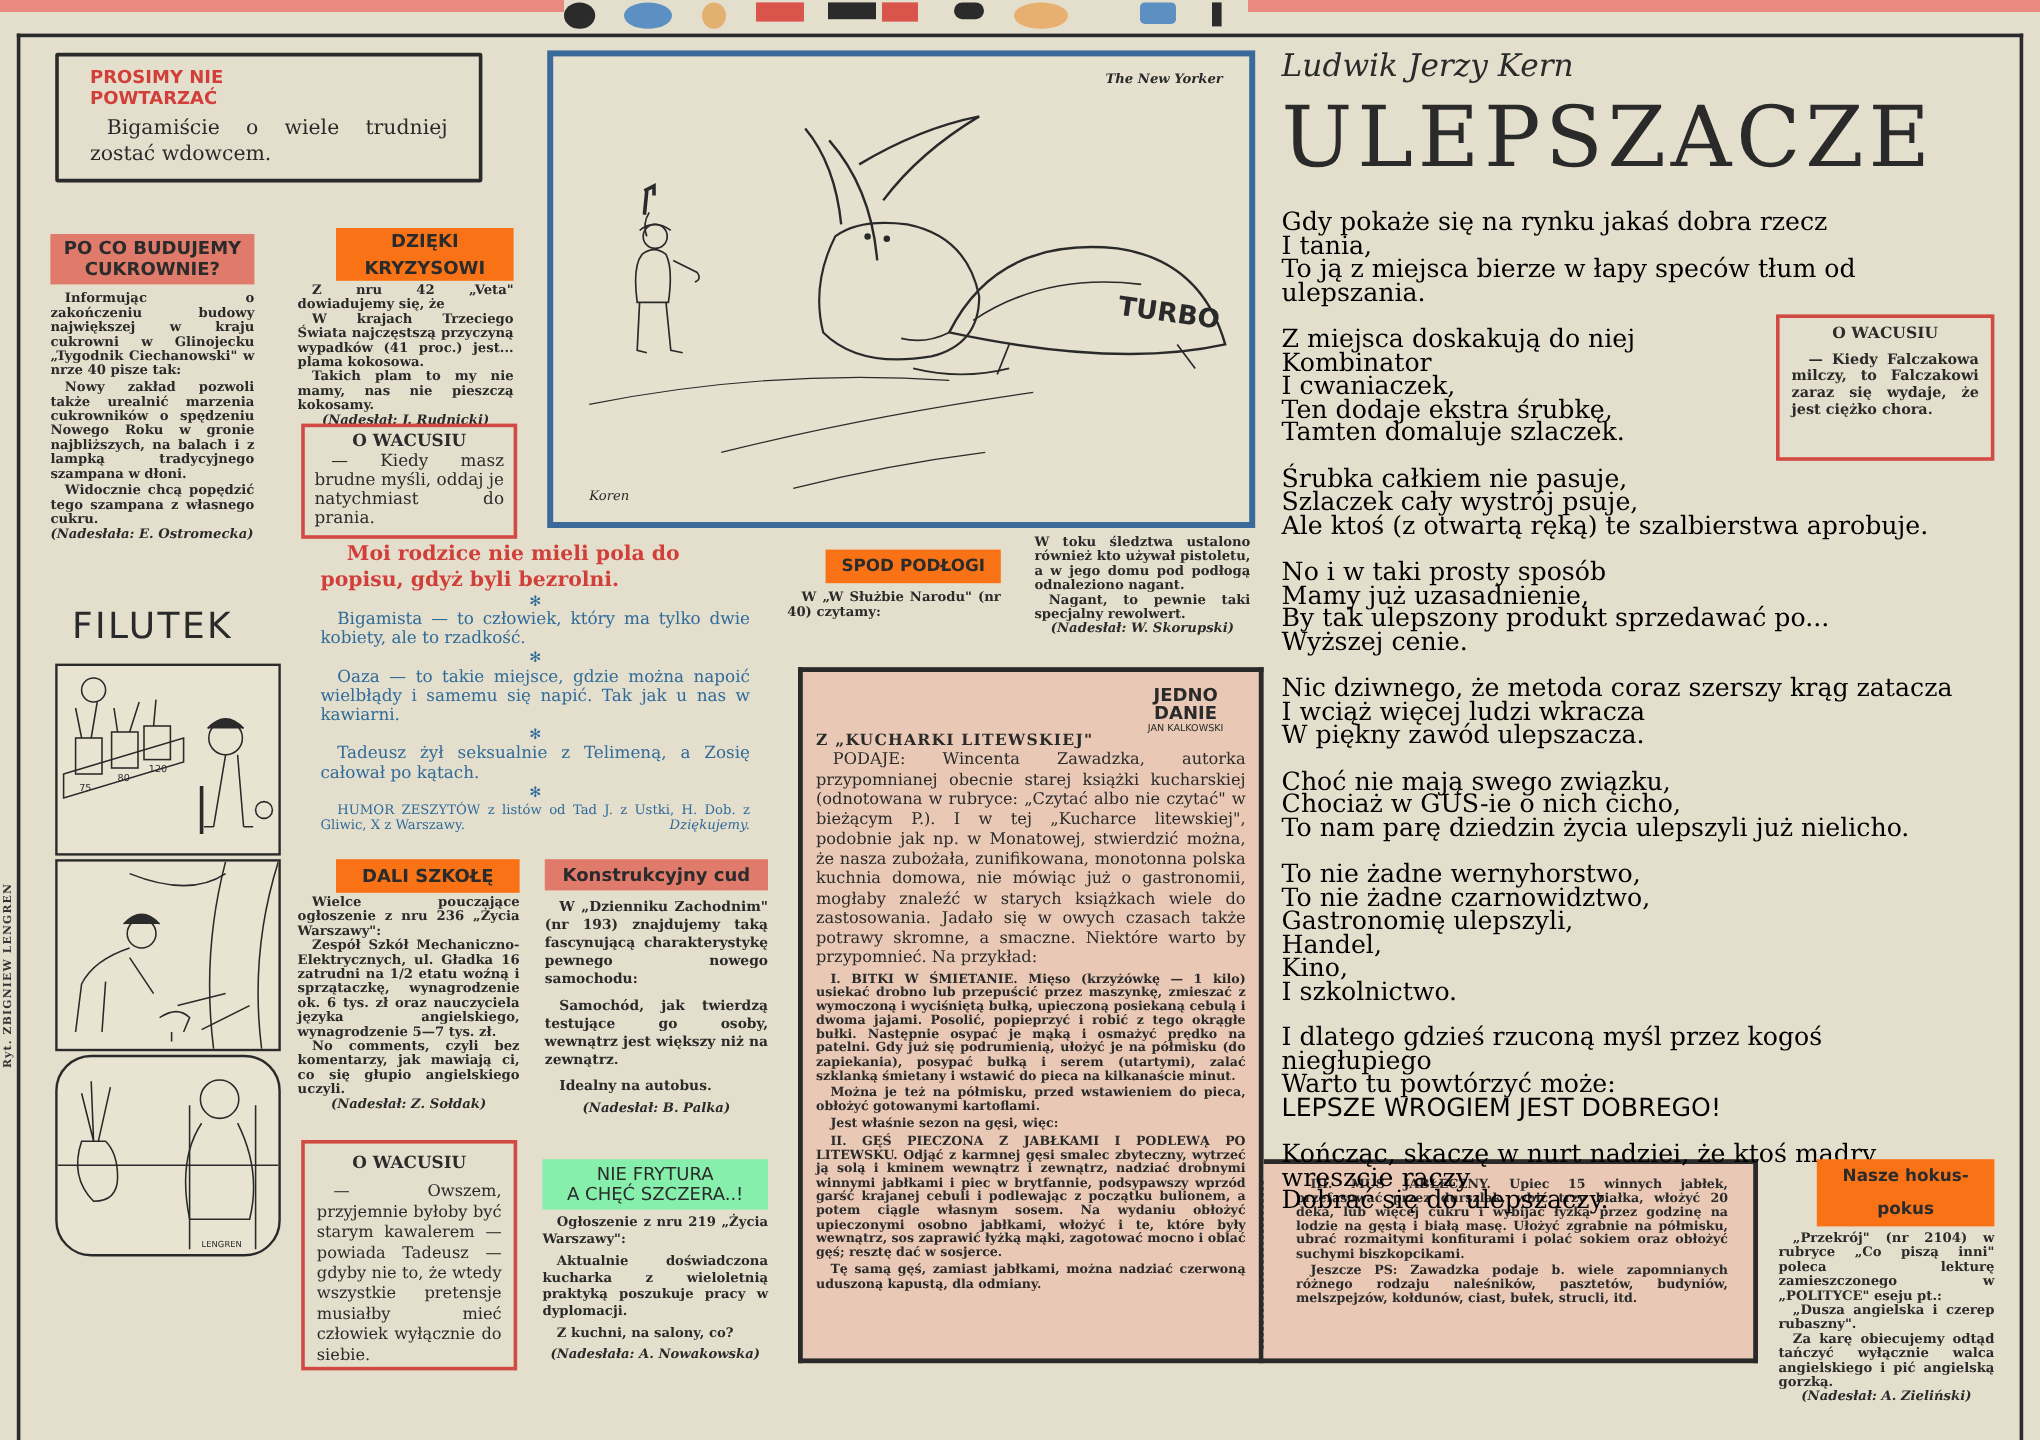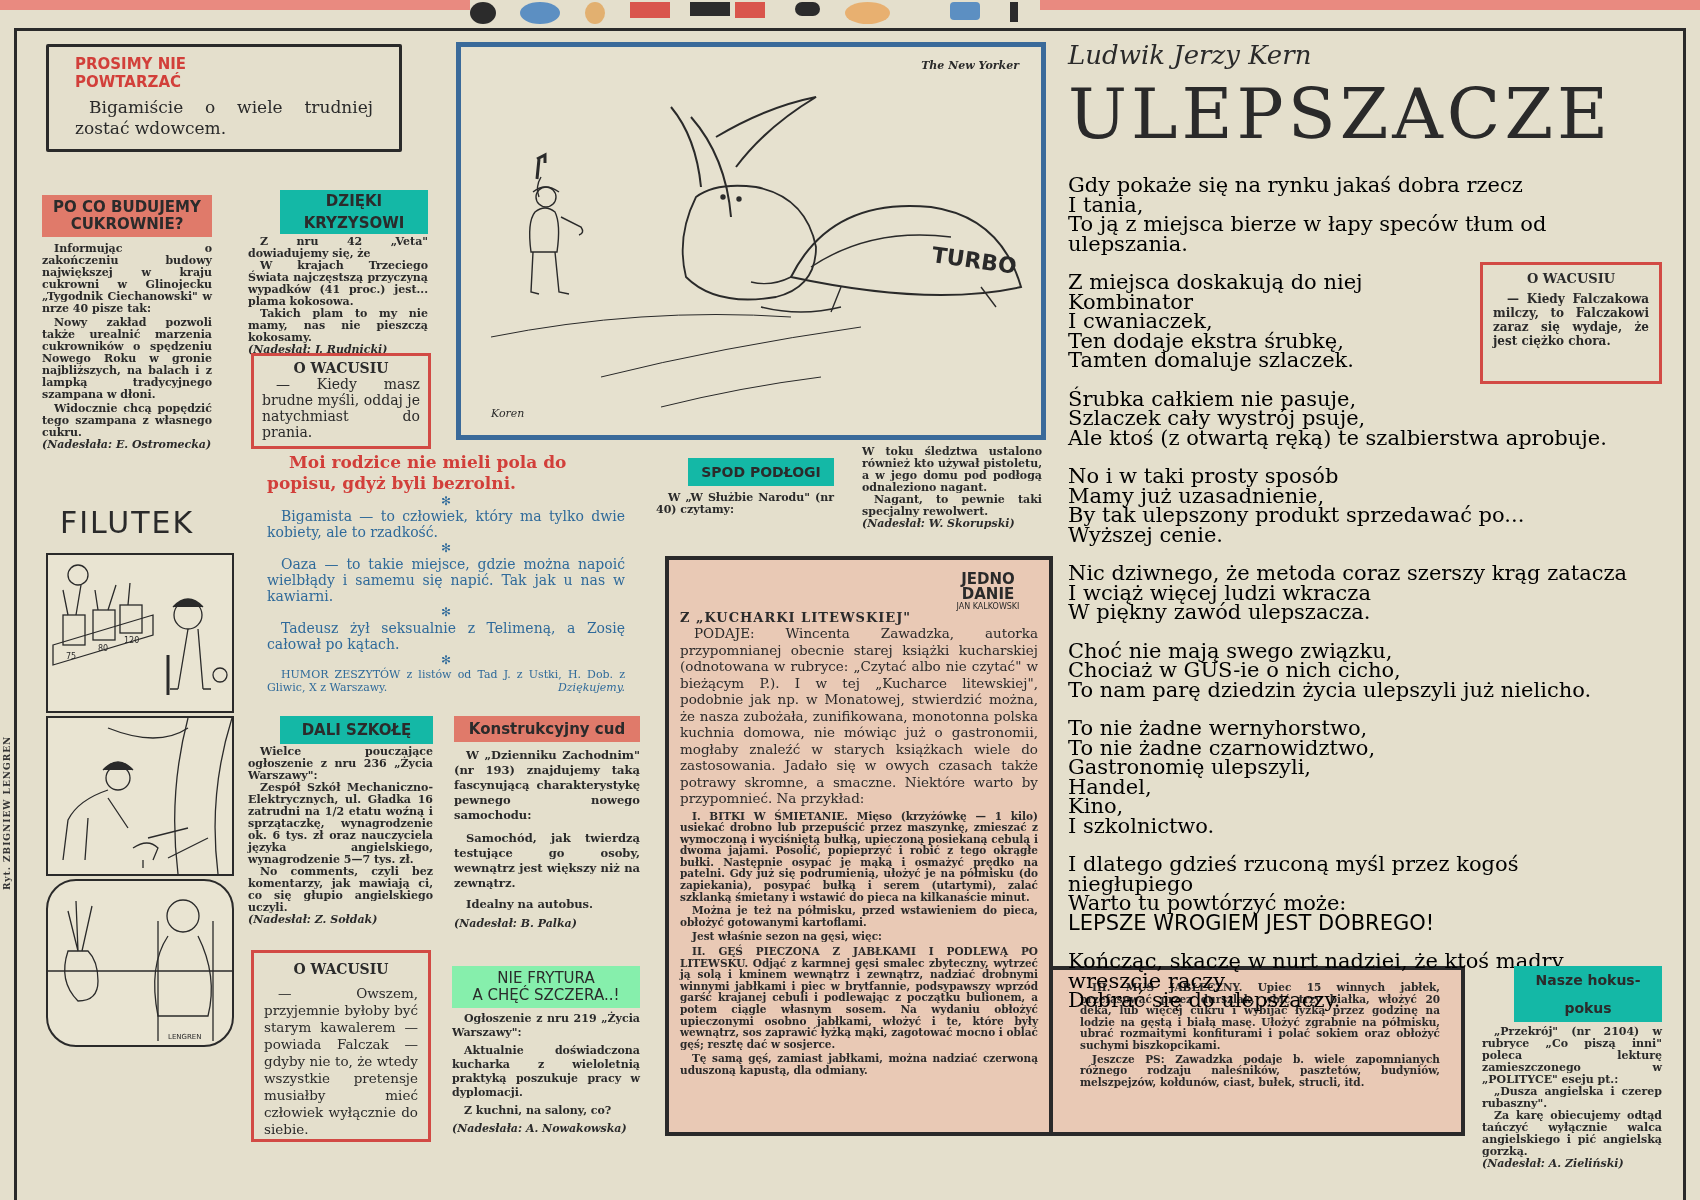--- a/index.html
+++ b/index.html
@@ -4,28 +4,28 @@
 <style>
   * { box-sizing: border-box; margin: 0; padding: 0; }
   html, body { width: 1700px; height: 1200px; overflow: hidden; }
   body { background: #e4dfcc; font-family: "DejaVu Serif", serif; color: #2a2a2a; position: relative; }
   .abs { position: absolute; }
   .page { position: absolute; left: 14px; top: 28px; width: 1672px; height: 1172px; border-top: 3px solid #2a2a2a; border-left: 3px solid #2a2a2a; border-right: 3px solid #2a2a2a; }
   .topstrip { position: absolute; left: 0; top: 0; width: 1700px; height: 26px; }
   .topstrip .pill { position: absolute; top: 2px; height: 18px; border-radius: 9px; }
   .sidecredit { position: absolute; left: 2px; top: 690px; width: 18px; height: 200px; writing-mode: vertical-rl; transform: rotate(180deg); font-size: 9px; font-weight: bold; letter-spacing: 1px; font-family: "DejaVu Serif", serif; color: #333; }
   .hd { font-family: "DejaVu Sans", sans-serif; font-weight: bold; text-align: center; color: #2b2b2b; }
-  .orange { background: #14b8a6; margin-left: 32px; }
+  .orange { background: #f97316; margin-left: 32px; }
   .red { background: #e07a6a; }
   .blue { background: #86efac; margin-top: 24px; }
   .redtext { color: #d23f3a; }
   .bluetext { color: #2f6a9a; }
   .small { font-size: 11px; line-height: 12px; font-weight: bold; text-align: justify; font-family: "DejaVu Serif", serif; }
   .small p { text-indent: 12px; }
-  .sig { font-style: italic; text-align: left; font-size: 11px; font-weight: bold; }
+  .sig { font-style: italic; text-align: center; font-size: 11px; font-weight: bold; }
   .redbox { border: 3px solid #d24a44; }
   .wavy { border: 3px solid #2a2a2a; border-radius: 2px; }
   .poem { font-size: 21px; line-height: 19.5px; font-family: "DejaVu Serif", serif; color: #000000; }
   .poem .stanza { margin-bottom: 19px; }
   .cartoon-frame { border: 2px solid #2a2a2a; background: #e9e4d2; }
   .pinkbox { background: #e9c9b5; }
   svg { display: block; }
 </style>
 </head>
 <body>
@@ -203,21 +203,21 @@
   <div class="small" style="margin-top:6px;font-size:11.5px;line-height:15px;">
     <p>W „Dzienniku Zachodnim" (nr 193) znajdujemy taką fascynującą charakterystykę pewnego nowego samochodu:</p>
     <p style="margin-top:8px;">Samochód, jak twierdzą testujące go osoby, wewnątrz jest większy niż na zewnątrz.</p>
     <p style="margin-top:6px;">Idealny na autobus.</p>
     <div class="sig" style="margin-top:4px;">(Nadesłał: B. Palka)</div>
   </div>
 </div>
 
 <div class="abs redbox" style="left:251px;top:950px;width:180px;height:192px;padding:8px 10px;">
   <div class="hd" style="font-family:'DejaVu Serif',serif;font-size:14px;margin-bottom:8px;">O WACUSIU</div>
-  <div style="font-size:13.5px;line-height:17px;text-align:justify;text-indent:14px;">— Owszem, przyjemnie byłoby być starym kawalerem — powiada Falczak — gdyby nie to, że wtedy wszystkie pretensje musiałby mieć człowiek wyłącznie do siebie.</div>
+  <div style="font-size:13.5px;line-height:17px;text-align:justify;text-indent:14px;">— Owszem, przyjemnie byłoby być starym kawalerem — powiada Tadeusz — gdyby nie to, że wtedy wszystkie pretensje musiałby mieć człowiek wyłącznie do siebie.</div>
 </div>
 
 <div class="abs" style="left:452px;top:942px;width:188px;">
   <div class="hd blue" style="font-size:15px;line-height:17px;padding:4px 2px;font-weight:normal;">
     <div>NIE FRYTURA</div>
     <div>A CHĘĆ SZCZERA..!</div>
   </div>
   <div class="small" style="margin-top:4px;line-height:14px;">
     <p>Ogłoszenie z nru 219 „Życia Warszawy":</p>
     <p style="margin-top:4px;">Aktualnie doświadczona kucharka z wieloletnią praktyką poszukuje pracy w dyplomacji.</p>

